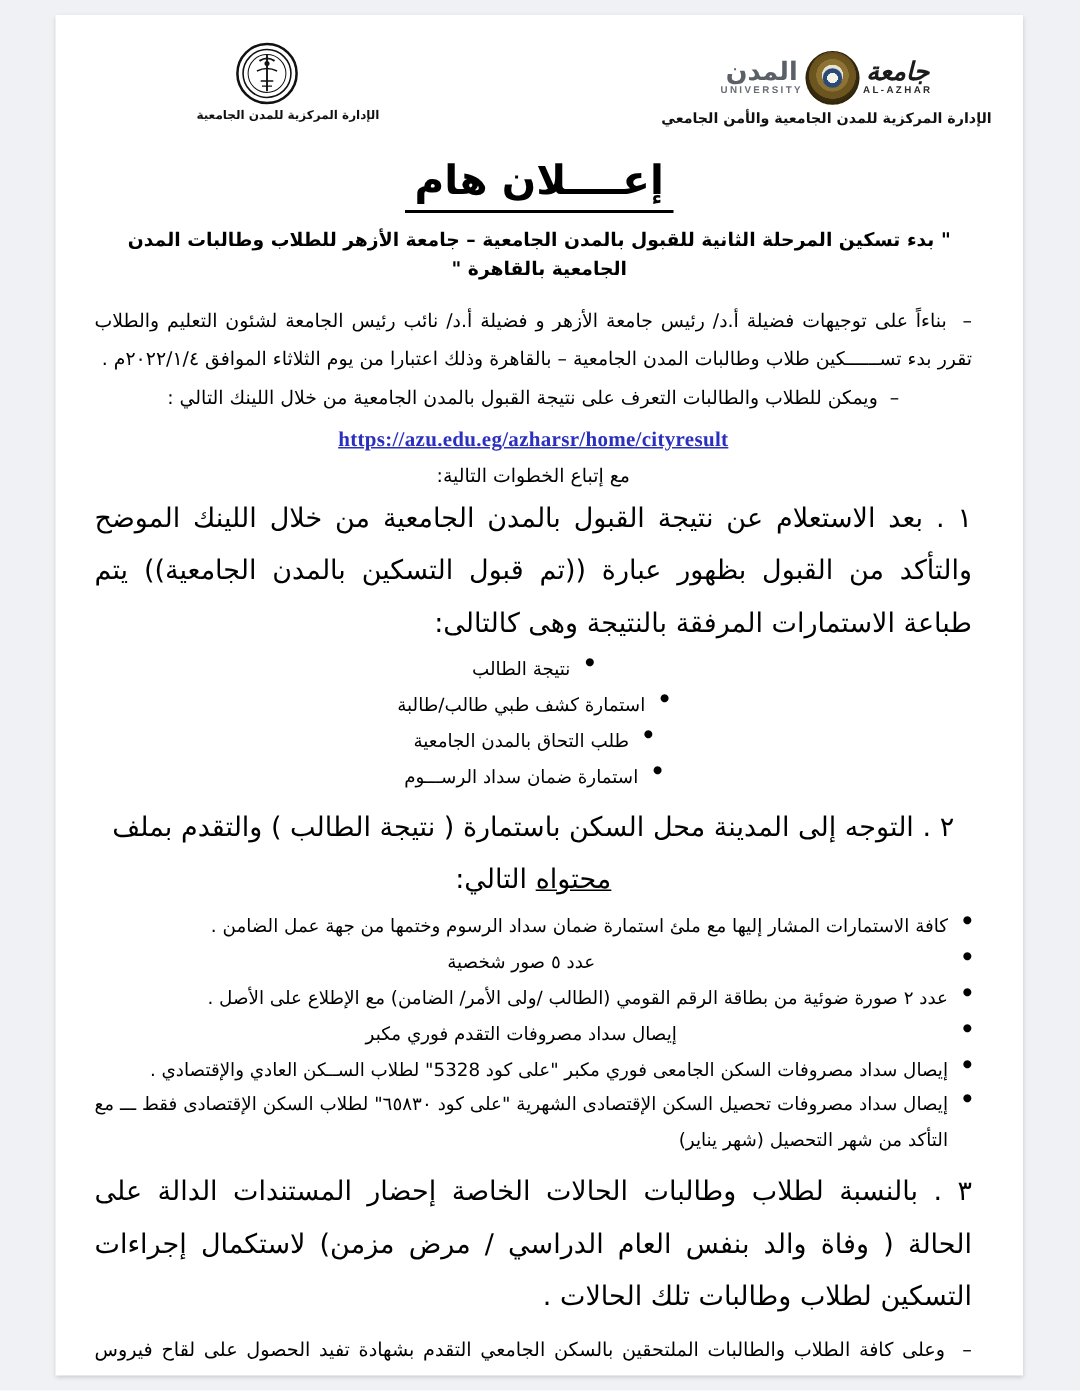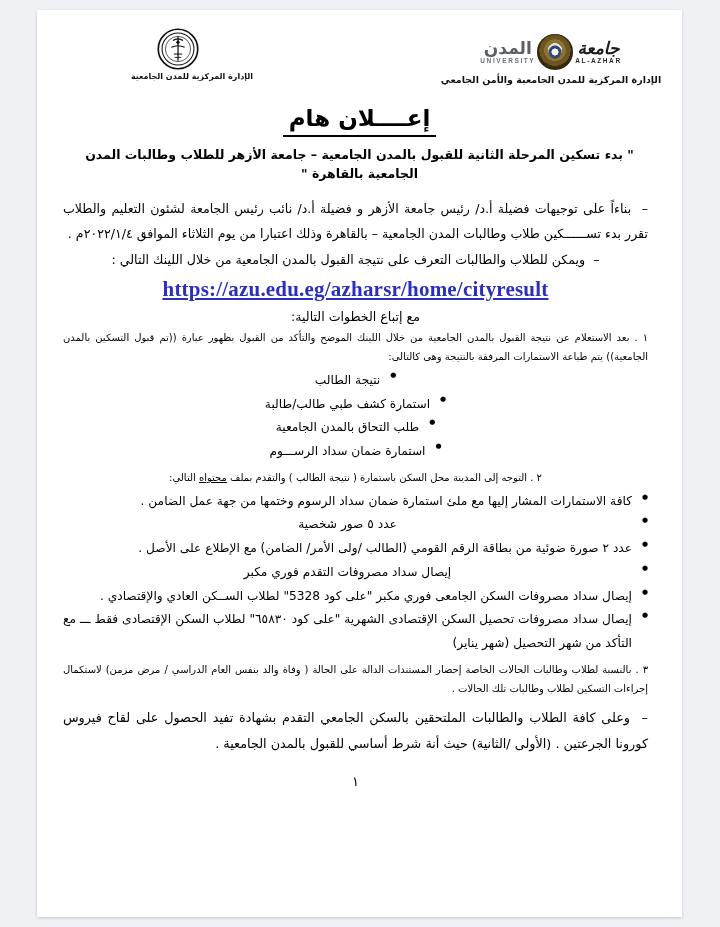--- a/index.html
+++ b/index.html
@@ -138,21 +138,21 @@
     letter-spacing: -0.2px;
   }
 
   
   .title-wrap {
     text-align: center;
     margin-top: 2px;
   }
   .main-title {
     display: inline-block;
-    font-size: 23px;
+    font-size: 27px;
     font-weight: bold;
     color: #000;
     direction: rtl;
     letter-spacing: 1px;
     border-bottom: 2.5px solid #000;
     padding: 0 6px 2px 6px;
     line-height: 1.25;
   }
   .subtitle {
     margin: 9px 30px 0 30px;
@@ -180,36 +180,36 @@
     margin-bottom: 2px;
   }
 
   .link-line {
     text-align: center;
     margin: 4px 0 2px 0;
     direction: ltr;
   }
   a.doc-link {
     font-family: "Liberation Serif", "DejaVu Serif", serif;
-    font-size: 21px;
+    font-size: 14px;
     color: #2b2fbe;
     text-decoration: underline;
     font-weight: bold;
     letter-spacing: 0.2px;
   }
 
   .steps-lead {
     font-size: 12.6px;
     text-align: center;
     margin: 7px 0 4px 0;
     direction: rtl;
   }
 
   .numbered-item {
-    font-size: 10px;
+    font-size: 18px;
     line-height: 1.95;
     text-align: justify;
     margin-top: 4px;
   }
 
   ul.bullets {
     list-style: none;
     margin: 2px 0 2px 0;
     padding: 0;
     direction: rtl;

